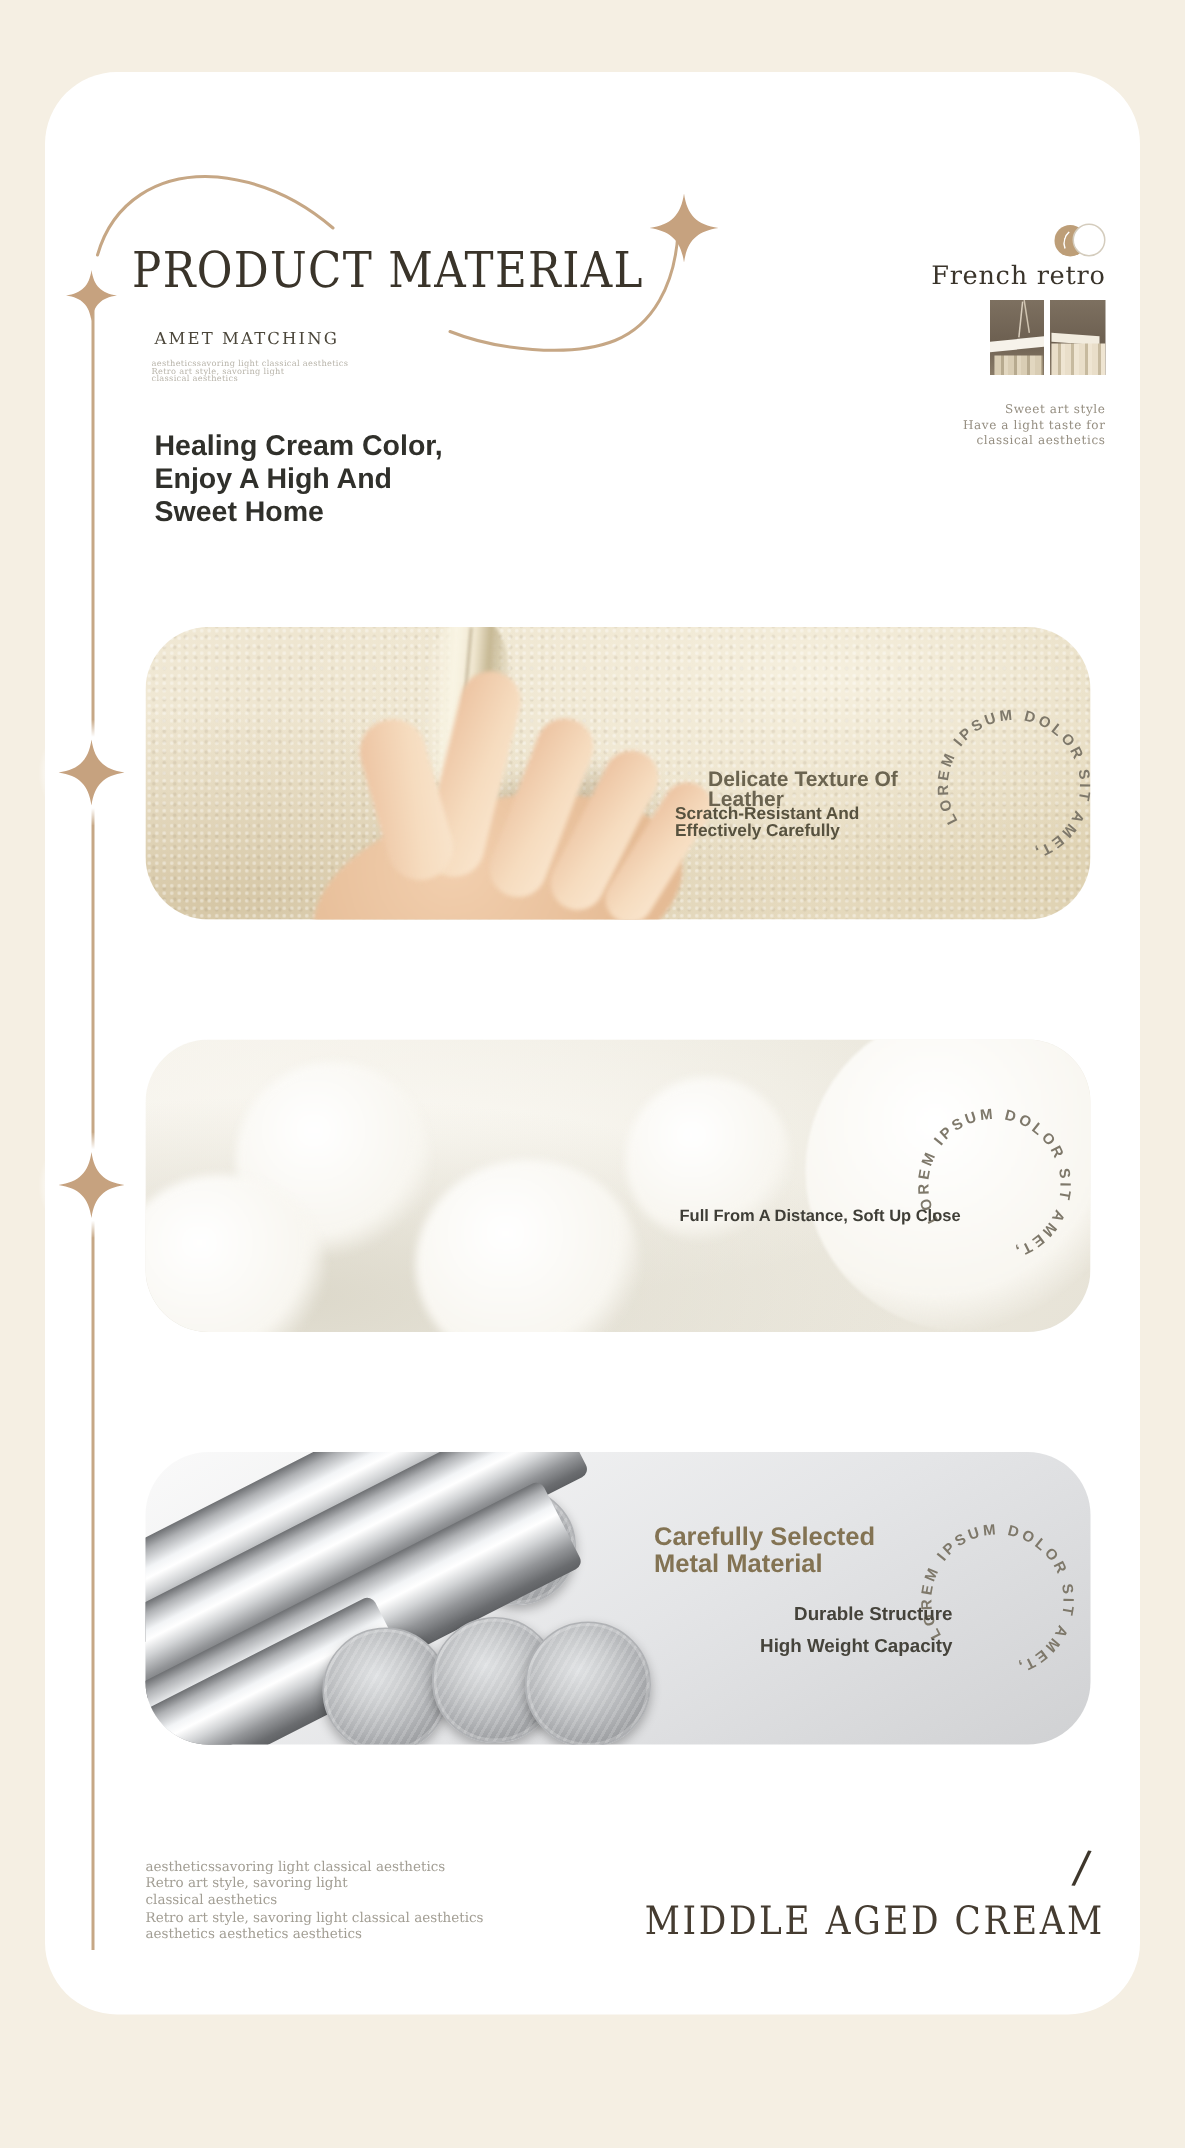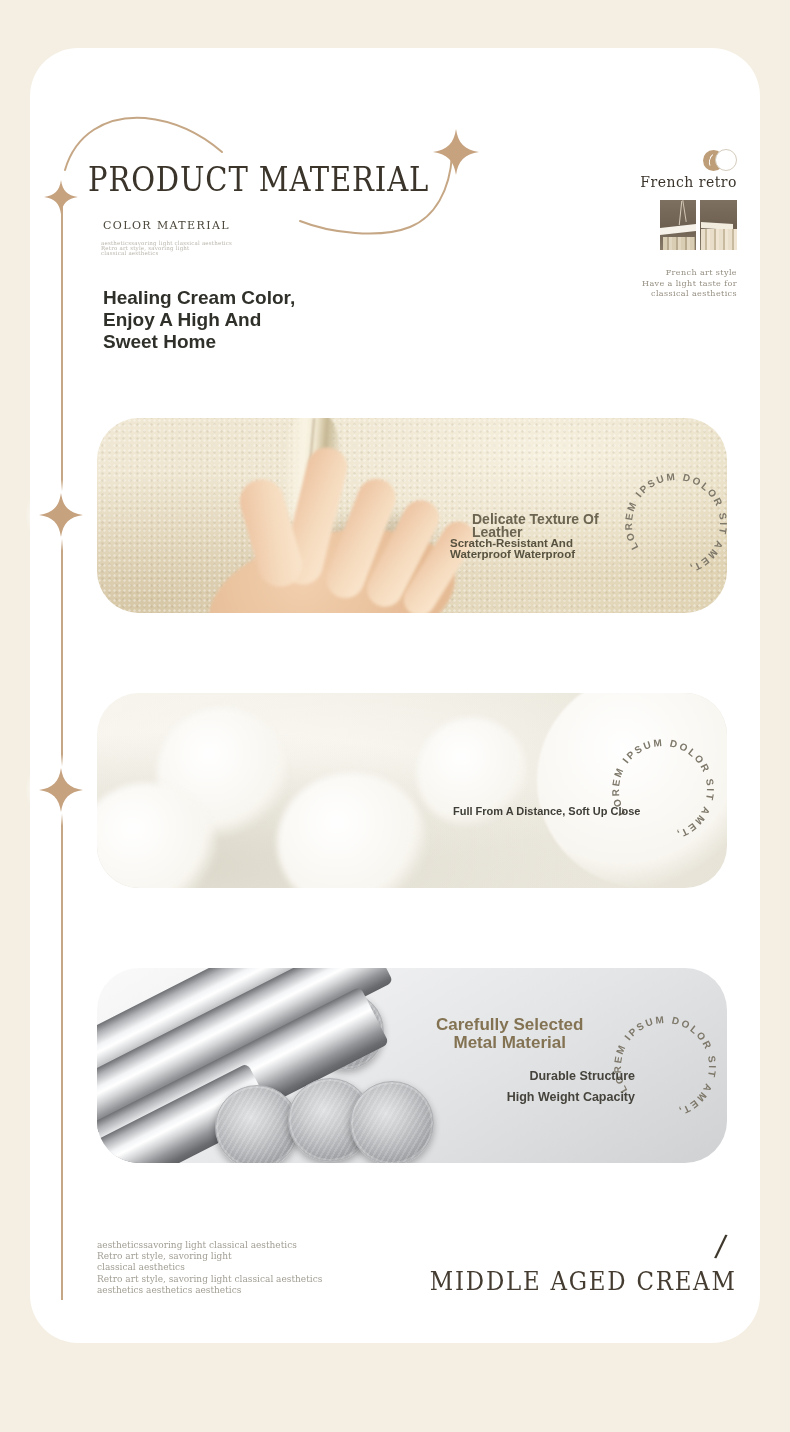--- a/index.html
+++ b/index.html
@@ -21,21 +21,21 @@
   .eyebrow-sub{position:absolute;left:101px;top:241px;font-family:"DejaVu Serif",serif;font-size:5.5px;line-height:5px;color:#b9b5ab;letter-spacing:.2px;}
   .eyebrow-sub span{display:block;}
   .heading{position:absolute;left:103px;top:287px;font-size:19px;line-height:22px;font-weight:700;color:#30302b;}
   .heading span{display:block;}
 
   
   .fr-icon{position:absolute;left:703px;top:148px;width:36px;height:26px;}
   .fr-icon .c1{position:absolute;left:0;top:2px;width:21px;height:21px;border-radius:50%;background:#bd9e78;}
   .fr-icon .c1 i{position:absolute;left:6px;top:3px;width:10px;height:14px;border:1px solid transparent;border-left-color:#ffffff;border-radius:50%;transform:rotate(14deg);}
   .fr-icon .c2{position:absolute;left:12px;top:1px;width:22px;height:22px;border-radius:50%;background:#ffffff;border:1px solid #d4ccbd;box-sizing:border-box;}
-  .fr-label{position:absolute;right:53px;top:174px;font-family:"DejaVu Serif",serif;font-size:14px;color:#3a342b;letter-spacing:.5px;white-space:nowrap;}
+  .fr-label{position:absolute;right:53px;top:174px;font-family:"DejaVu Serif",serif;font-size:17px;color:#3a342b;letter-spacing:.5px;white-space:nowrap;}
   .fr-photo{position:absolute;left:660px;top:200px;width:77px;height:50px;background:linear-gradient(180deg,#7d7060 0%,#6d6051 55%,#897b68 100%);overflow:hidden;}
   .fr-photo .gap{position:absolute;left:36px;top:0;width:4px;height:100%;background:#ffffff;}
   .fr-photo .stem1{position:absolute;left:20px;top:1px;width:1px;height:24px;background:#d8cdbc;transform:rotate(6deg);}
   .fr-photo .stem2{position:absolute;left:24px;top:0;width:1px;height:22px;background:#cfc3b0;transform:rotate(-9deg);}
   .fr-photo .table-l{position:absolute;left:0;top:26px;width:36px;height:7px;background:#f6f2ea;transform:skewY(-6deg);}
   .fr-photo .table-r{position:absolute;left:41px;top:23px;width:32px;height:6px;background:#f2ecdf;transform:skewY(4deg);}
   .fr-photo .cols-r{position:absolute;right:0;bottom:0;width:36px;height:21px;background:repeating-linear-gradient(90deg,#e9dec9 0 4px,#c7ba9f 4px 6px,#efe5d2 6px 9px);}
   .fr-photo .cols-l{position:absolute;left:3px;bottom:0;width:32px;height:13px;background:repeating-linear-gradient(90deg,#d9cdb4 0 4px,#b7aa8f 4px 6px,#e2d7c0 6px 9px);}
   .fr-caption{position:absolute;right:53px;top:268px;text-align:right;font-family:"DejaVu Serif",serif;font-size:8px;line-height:10.5px;color:#958e81;letter-spacing:.4px;}
   .fr-caption span{display:block;}
@@ -101,21 +101,21 @@
       repeating-linear-gradient(120deg,rgba(255,255,255,.16) 0 2px,rgba(0,0,0,0) 2px 5px),
       radial-gradient(circle at 42% 38%,#dfe1e3 0%,#c9cbcd 30%,#b1b3b6 55%,#97999c 78%,#828487 100%);
     box-shadow:0 3px 7px rgba(0,0,0,.28), inset 0 0 0 2px rgba(255,255,255,.22);}
   .capTop{left:121px;top:-95px;width:130px;height:130px;}
   .capA{left:129px;top:33px;width:78px;height:78px;}
   .capB{left:209px;top:24px;width:78px;height:78px;}
   .capC{left:118px;top:117px;width:84px;height:84px;}
   .capD{left:191px;top:110px;width:84px;height:84px;}
   .capE{left:253px;top:113px;width:84px;height:84px;}
   .c3-title{left:339px;top:48px;font-weight:700;font-size:17px;line-height:18px;color:#837353;}
-  .c3-title span{display:block;text-align:center;}
+  .c3-title span{display:block;}
   .c3-feats{right:92px;top:98px;text-align:right;font-weight:700;font-size:12.5px;line-height:21px;color:#45433b;}
   .c3-feats span{display:block;}
 
   
   .stamp{position:absolute;width:120px;height:120px;z-index:2;}
   .stamp text{font-family:"Liberation Sans",sans-serif;font-size:10px;letter-spacing:2.2px;fill:#7e786a;font-weight:600;}
   .st1{left:519px;top:46px;}
   .st2{left:506px;top:37px;}
   .st3{left:508px;top:39px;}
 
@@ -157,21 +157,21 @@
   </div>
   <div class="halo" style="left:26px;top:755px;">
     <div class="sparkle">
       <svg viewBox="0 0 40 40">
           <path d="M20 0 C21.8 12.5 27.5 18.2 40 20 C27.5 21.8 21.8 27.5 20 40 C18.2 27.5 12.5 21.8 0 20 C12.5 18.2 18.2 12.5 20 0 Z" fill="#c6a27f"></path>
         </svg>
     </div>
   </div>
 
   <h1 class="title">PRODUCT MATERIAL</h1>
-  <div class="eyebrow">COLOR MATERIAL</div>
+  <div class="eyebrow">AMET MATCHING</div>
   <div class="eyebrow-sub">
     <span>aestheticssavoring light classical aesthetics</span>
     <span>Retro art style, savoring light</span>
     <span>classical aesthetics</span>
   </div>
   <div class="heading">
     <span>Healing Cream Color,</span>
     <span>Enjoy A High And</span>
     <span>Sweet Home</span>
   </div>
@@ -186,21 +186,21 @@
   <div class="fr-photo">
     <div class="stem1"></div>
     <div class="stem2"></div>
     <div class="table-l"></div>
     <div class="table-r"></div>
     <div class="cols-l"></div>
     <div class="cols-r"></div>
     <div class="gap"></div>
   </div>
   <div class="fr-caption">
-    <span>French art style</span>
+    <span>Sweet art style</span>
     <span>Have a light taste for</span>
     <span>classical aesthetics</span>
   </div>
 
   <div class="card card-1">
     <div class="illus">
       <div class="fold"></div>
       <div class="crease"></div>
       <div class="hand-shadow"></div>
       <div class="palm"></div>
@@ -209,21 +209,21 @@
       <div class="finger f3"></div>
       <div class="finger f4"></div>
       <div class="thumb"></div>
     </div>
     <div class="txt c1-sub">
       <span>Delicate Texture Of</span>
       <span>Leather</span>
     </div>
     <div class="txt c1-desc">
       <span>Scratch-Resistant And</span>
-      <span>Waterproof Waterproof</span>
+      <span>Effectively Carefully</span>
     </div>
     <svg class="stamp st1" viewBox="0 0 120 120">
       <defs>
           <path id="stampPath1" d="M60 60 m-44 0 a44 44 0 1 1 88 0 a44 44 0 1 1 -88 0" fill="none"></path>
         </defs>
       <g transform="rotate(-32 60 60)">
           <text><textPath href="#stampPath1">LOREM IPSUM DOLOR SIT AMET,</textPath></text>
         </g>
     </svg>
   </div>

